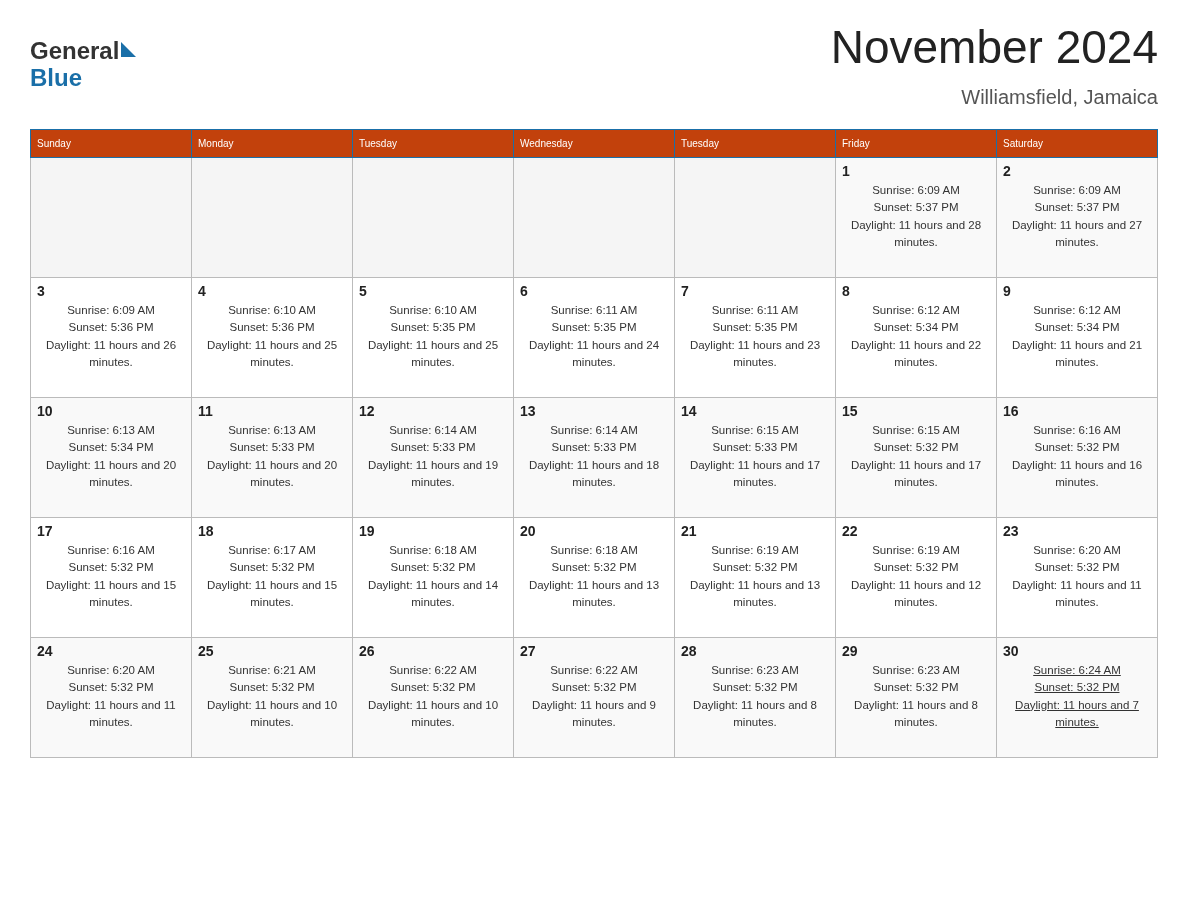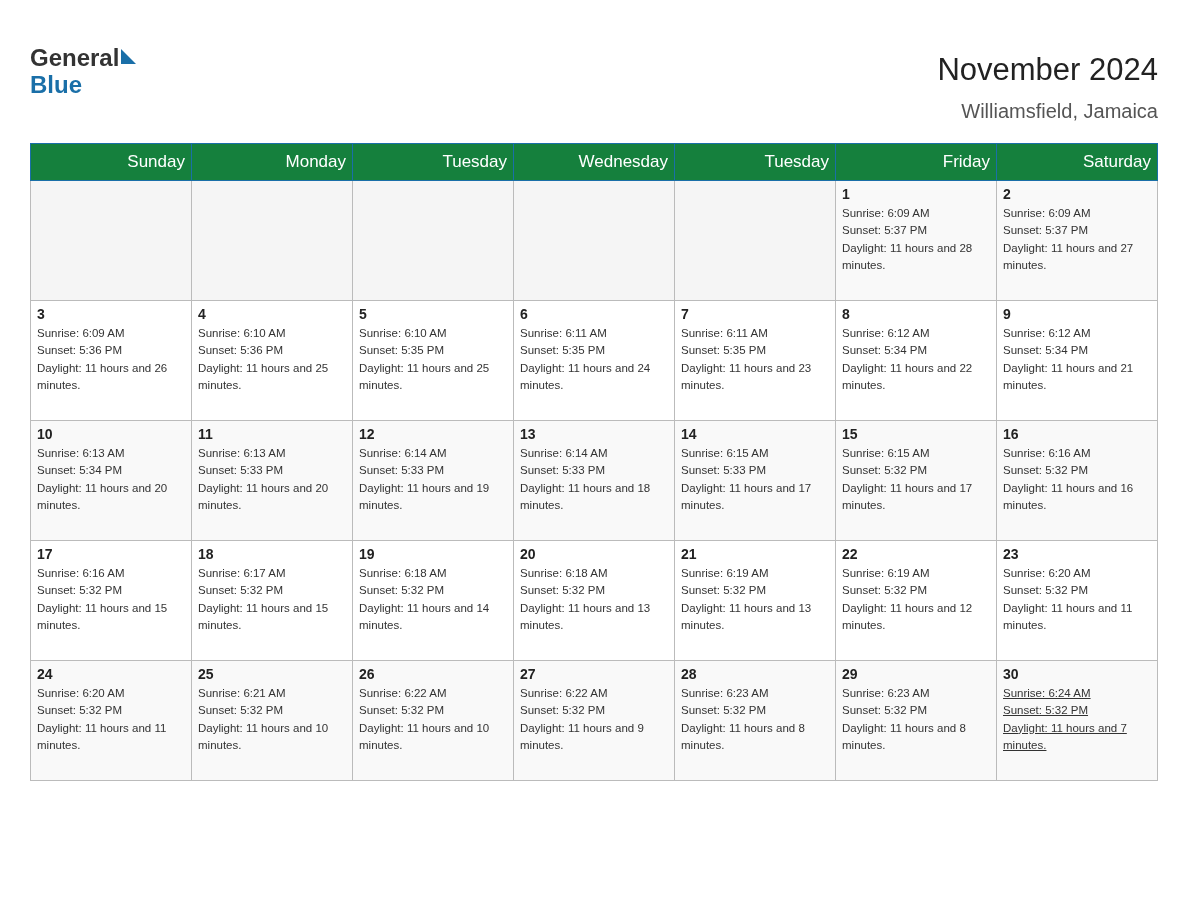--- a/index.html
+++ b/index.html
@@ -23,42 +23,41 @@
       line-height: 1.1;
     }
     .logo-row1 {
       display: flex;
       align-items: center;
     }
     .title-block {
       text-align: right;
     }
     .month-year {
-      font-size: 31px;
+      font-size: 46px;
       font-weight: normal;
       color: #222;
-      margin-top: 32px;
     }
     .location {
       font-size: 20px;
       color: #555;
       margin-top: 12px;
     }
     .calendar {
       width: 100%;
       border-collapse: collapse;
       border: 1px solid #aaa;
     }
     .calendar th {
-      background-color: #15803d;
+      background-color: #c2410c;
       color: #fff;
-      font-size: 17px;
+      font-size: 10px;
       font-weight: normal;
       padding: 8px 6px;
-      text-align: right;
+      text-align: left;
       border: 1px solid #1a6fa8;
     }
     .calendar td {
       border: 1px solid #bbb;
       vertical-align: top;
       padding: 5px 6px;
       width: 14.28%;
       min-height: 110px;
       height: 120px;
       font-size: 12px;
@@ -75,20 +74,21 @@
       font-size: 14px;
       font-weight: bold;
       color: #222;
       display: block;
       margin-bottom: 3px;
     }
     .day-info {
       font-size: 11.5px;
       color: #333;
       line-height: 1.5;
+      text-align: center;
     }
     .empty-cell {
       background: #f5f5f5 !important;
     }
     
     .row-odd td { background: #f5f5f5; }
     .row-even td { background: #fff; }
   </style>
 </head>
 <body>

